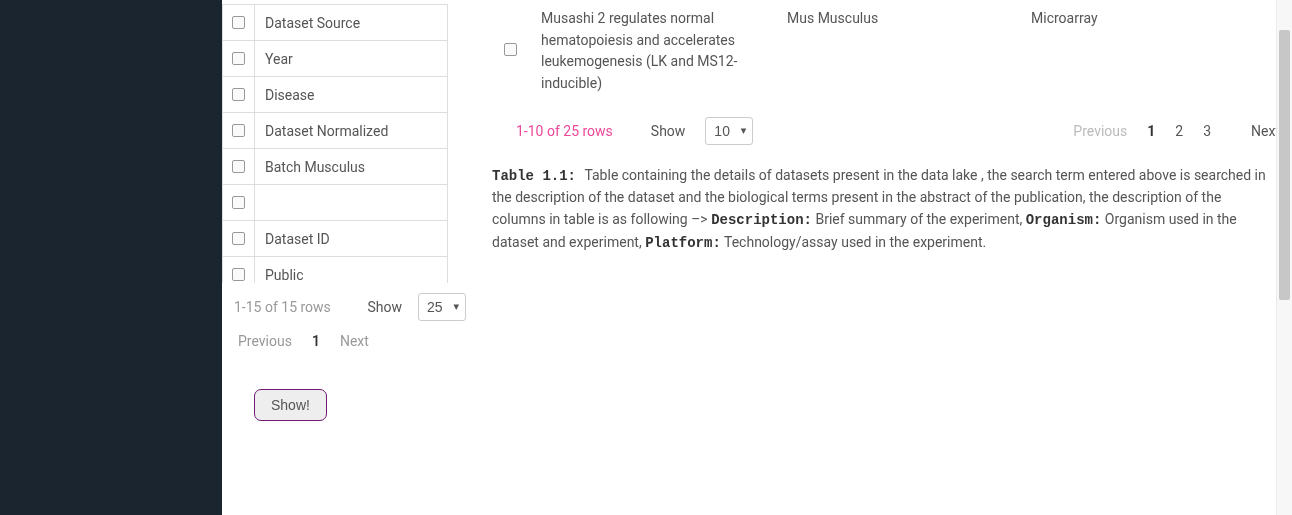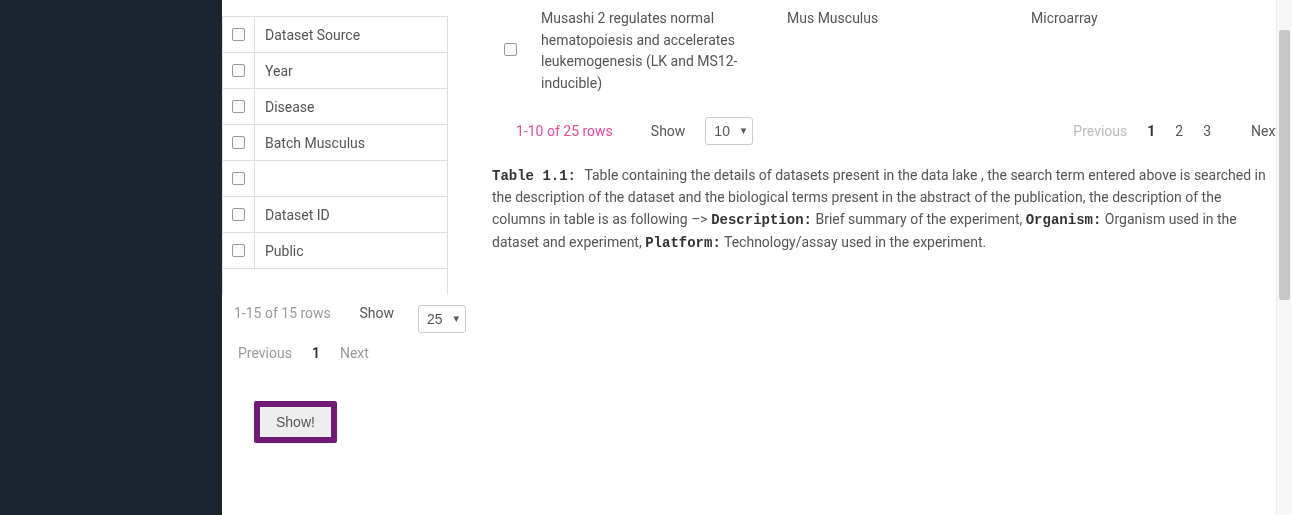--- a/index.html
+++ b/index.html
@@ -2,41 +2,41 @@
 <html><head>
 <meta charset="utf-8">
 <style>
   * { box-sizing: border-box; margin: 0; padding: 0; }
   html, body { height: 100%; font-family: "Segoe UI", Roboto, "Helvetica Neue", Arial, sans-serif; font-size: 14px; color: #333; background:#fff; }
   .app { display:flex; width:1292px; height:515px; position:relative; overflow:hidden; }
   .left-rail { width:222px; height:100%; background:#1a252f; flex:0 0 222px; }
   .main { flex:1 1 auto; background:#fff; position:relative; overflow:hidden; }
 
   
-  .filter-wrap { position:absolute; left:0; top:16px; width:248px; }
+  .filter-wrap { position:absolute; left:0; top:4px; width:248px; }
   .filter-box { width:226px; margin-left:0; border:1px solid #ddd; border-bottom:none; position:relative; background:#fff; }
   .filter-box::-webkit-scrollbar { width:17px; }
   .filter-scroll { height:278px; overflow-y:scroll; scrollbar-width:auto; }
   .filter-row { display:flex; align-items:center; border-bottom:1px solid #ddd; min-height:35px; }
   .chk-cell { width:32px; display:flex; align-items:center; justify-content:center; border-right:1px solid #ddd; min-height:35px; }
   .chk { appearance:none; width:13px; height:13px; border:1px solid #999; border-radius:2px; background:#fafafa; cursor:pointer; }
   .filter-label { padding:8px 10px; color:#555; font-size:14px; }
 
-  .rows-info { display:flex; align-items:flex-start; gap:24px; padding:10px 4px 0 12px; color:#777; font-size:14px; }
+  .rows-info { display:flex; align-items:center; gap:16px; padding:10px 4px 0 12px; color:#777; font-size:14px; }
   .rows-info .lbl { color:#999; }
   .rows-info .show { margin-left:auto; color:#555; }
   .select { border:1px solid #ccc; border-radius:3px; height:28px; padding:3px 22px 3px 8px; font-size:14px; background:#fff; position:relative; color:#555; appearance:none; }
   .sel-wrap { position:relative; display:inline-block; }
   .sel-wrap::after { content:"▾"; position:absolute; right:7px; top:50%; transform:translateY(-55%); font-size:11px; color:#555; pointer-events:none; }
 
   .pager { display:flex; gap:20px; padding:12px 4px 0 16px; color:#999; font-size:14px; }
   .pager .cur { color:#333; font-weight:600; }
   .pager .nav { color:#999; }
 
-  .show-btn { margin:40px 0 0 32px; display:inline-block; border:6px solid #701a75; background:#eee; border-radius:2px; padding:7px 16px; color:#555; font-size:14px; cursor:pointer; }
+  .show-btn { margin:40px 0 0 32px; display:inline-block; border:1px solid #701a75; background:#eee; border-radius:7px; padding:7px 16px; color:#555; font-size:14px; cursor:pointer; }
 
   
   .data-area { position:absolute; left:270px; right:8px; top:0; bottom:0; }
   .tbl { width:100%; border-collapse:collapse; }
   .tbl td { border-top:1px solid #ddd; padding:8px 12px; vertical-align:top; color:#555; font-size:14px; line-height:1.55; }
   .tbl tr:first-child td { border-top:none; }
   .col-chk { width:36px; text-align:center; vertical-align:middle !important; }
   .col-desc { width:246px; }
   .col-org { width:244px; }
   .col-plat { }
@@ -76,20 +76,26 @@
               <div class="chk-cell">
                 <input type="checkbox" class="chk" style="">
               </div>
               <div class="filter-label">Year</div>
             </div>
             <div class="filter-row">
               <div class="chk-cell">
                 <input type="checkbox" class="chk" style="">
               </div>
               <div class="filter-label">Disease</div>
+            </div>
+            <div class="filter-row">
+              <div class="chk-cell">
+                <input type="checkbox" class="chk" style="">
+              </div>
+              <div class="filter-label">Dataset Normalized</div>
             </div>
             <div class="filter-row">
               <div class="chk-cell">
                 <input type="checkbox" class="chk" style="">
               </div>
               <div class="filter-label">Batch Musculus</div>
             </div>
             <div class="filter-row">
               <div class="chk-cell">
                 <input type="checkbox" class="chk" style="">

